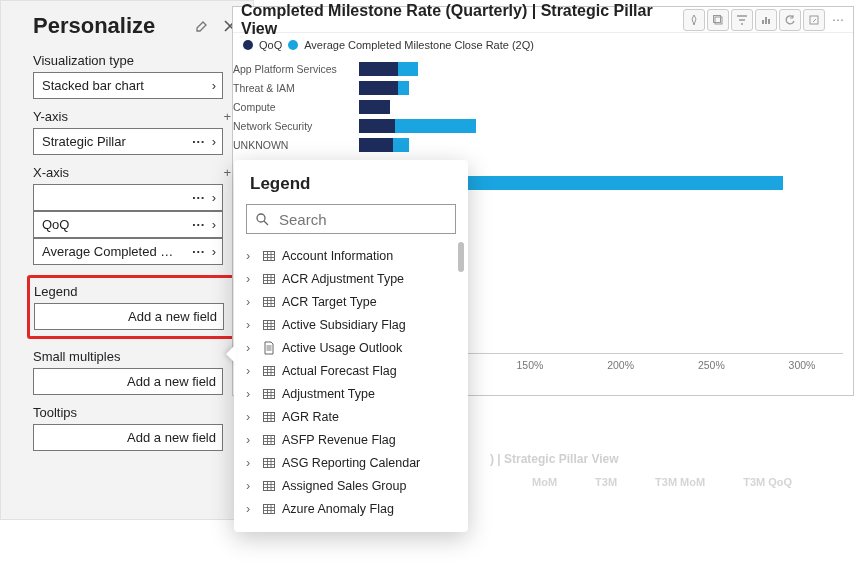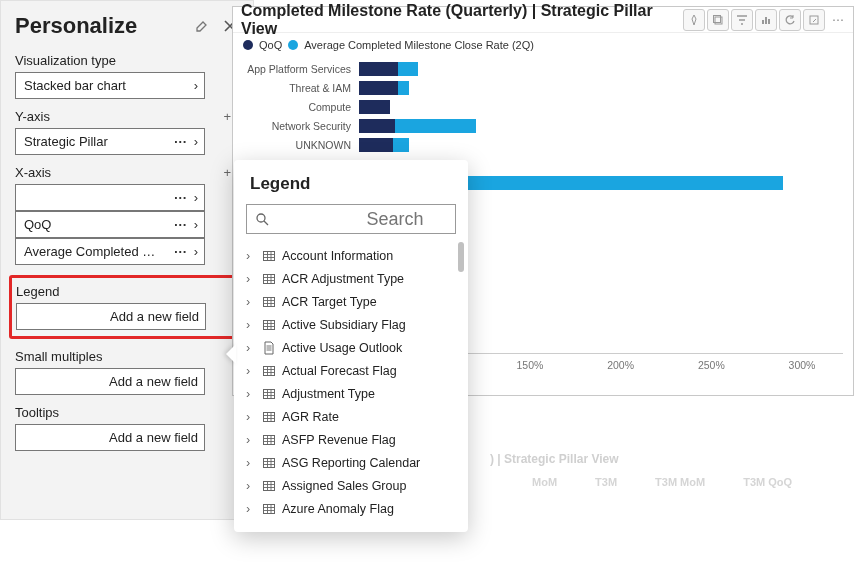--- a/index.html
+++ b/index.html
@@ -14,21 +14,21 @@
     overflow: hidden;
     position: relative;
   }
   .panel-left {
     position: absolute;
     left: 0; top: 0;
     width: 254px;
     height: 520px;
     background: #f3f3f3;
     border: 1px solid #e1e1e1;
-    padding: 12px 14px 18px 14px;
+    padding: 12px 14px 18px 32px;
   }
   .panel-title {
     font-size: 22px;
     font-weight: 600;
     margin: 0 0 14px 0;
     display: flex;
     align-items: center;
   }
   .panel-title .spacer { flex: 1; }
   .erase-icon, .close-icon {
@@ -128,22 +128,21 @@
     left: 0; top: 6px;
     width: 600px;
   }
   .bar-row {
     display: flex;
     align-items: center;
     height: 19px;
   }
   .bar-label {
     width: 126px;
-    text-align: right;
-    padding-right: 8px;
+    padding-right: 14px;
     font-size: 10.5px;
     color: #555;
   }
   .bar-area {
     flex: 1;
     position: relative;
     height: 14px;
   }
   .seg { position: absolute; top: 0; height: 14px; }
   .axis-line {
@@ -181,23 +180,22 @@
   }
   .search-box {
     margin: 0 12px 8px 12px;
     height: 30px;
     border: 1px solid #999;
     display: flex; align-items: center;
     padding: 0 8px;
     gap: 8px;
   }
   .search-box input {
-    border: none; outline: none; flex: 1; font-size: 18px;
+    border: none; outline: none; flex: 1; font-size: 15px;
     background: transparent;
-    text-align: center;
   }
   .item-list {
     padding: 2px 0 0 12px;
     position: relative;
     height: 280px;
     overflow: hidden;
   }
   .item {
     display: flex;
     align-items: center;

